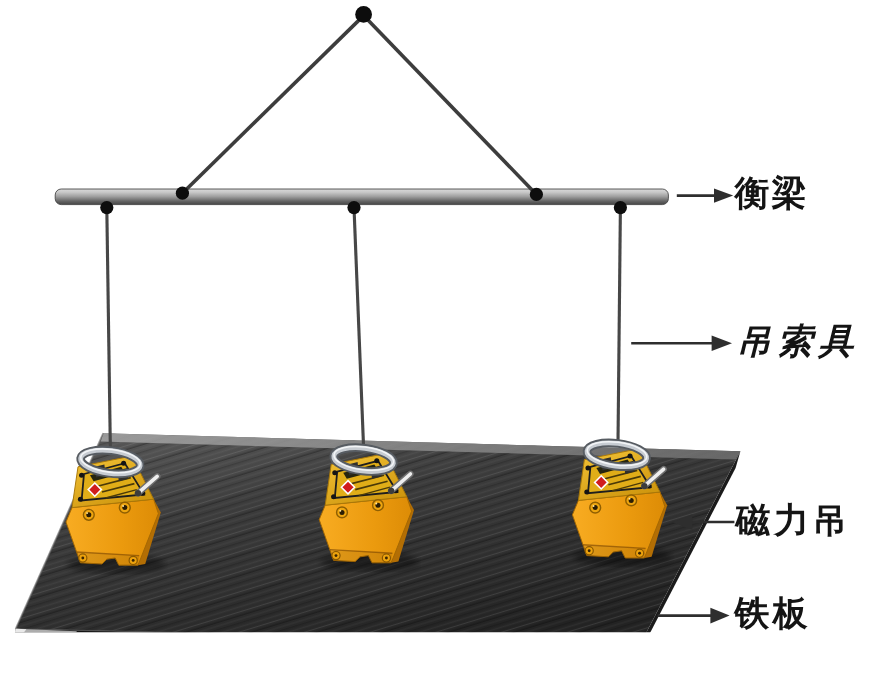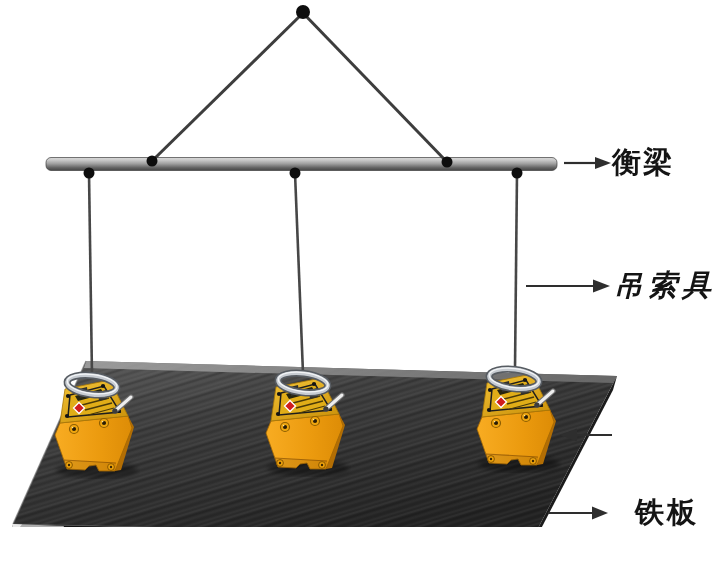--- a/index.html
+++ b/index.html
@@ -17,21 +17,21 @@
     font-weight:bold;
     font-size:29px;
     line-height:1.05;
     letter-spacing:2px;
     white-space:nowrap;
     font-family:"Liberation Sans","DejaVu Sans",sans-serif;
   }
   #lbl-beam{left:612px;top:147px;letter-spacing:2px;}
   #lbl-sling{left:614px;top:270px;letter-spacing:5px;font-style:italic;}
   #lbl-lifter{left:613px;top:419px;letter-spacing:3px;}
-  #lbl-plate{left:612px;top:497px;letter-spacing:3px;margin-left:23px;}
+  #lbl-plate{left:612px;top:497px;letter-spacing:3px;}
 </style>
 </head>
 <body>
 
 <div class="stage">
 
   <svg width="726" height="565" viewBox="0 0 726 565">
     <defs>
       <linearGradient id="beamGrad" x1="0" y1="0" x2="0" y2="1">
         <stop offset="0%" stop-color="#d9d9d9"></stop>
@@ -172,15 +172,16 @@
       <line x1="575" y1="435" x2="612" y2="435"></line>
       <polygon points="560,435 577,428.5 577,441.5" stroke="none"></polygon>
 
       <line x1="548" y1="513" x2="593" y2="513"></line>
       <polygon points="608,513 592,506.5 592,519.5" stroke="none"></polygon>
     </g>
   </svg>
 
   <div class="lbl" id="lbl-beam">衡梁</div>
   <div class="lbl" id="lbl-sling">吊索具</div>
+  <div class="lbl" id="lbl-lifter">磁力吊</div>
   <div class="lbl" id="lbl-plate">铁板</div>
 
 </div>
 
 </body></html>

